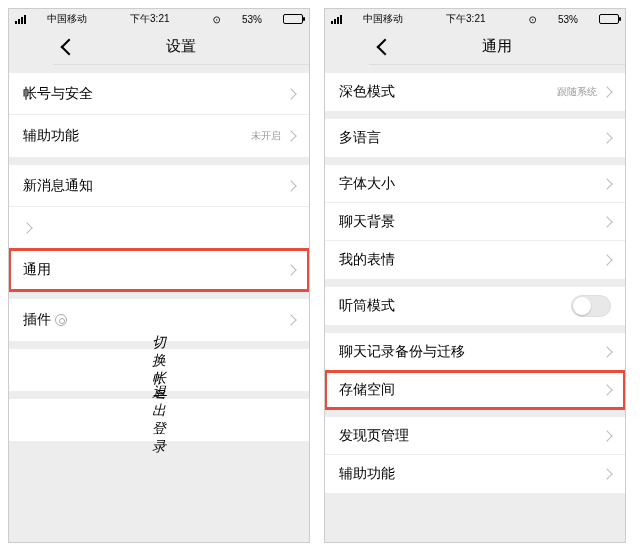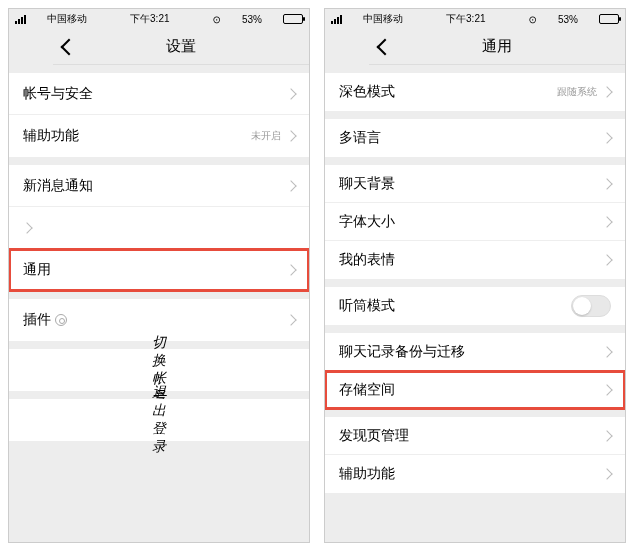--- a/index.html
+++ b/index.html
@@ -200,25 +200,25 @@
       </div>
     </div>
     <div class="group">
       <div class="row compact">
         <span class="label">多语言</span>
         <span class="chevron"></span>
       </div>
     </div>
     <div class="group">
       <div class="row compact">
+        <span class="label">字体大小</span>
+        <span class="chevron"></span>
+      </div>
+      <div class="row compact">
         <span class="label">聊天背景</span>
-        <span class="chevron"></span>
-      </div>
-      <div class="row compact">
-        <span class="label">字体大小</span>
         <span class="chevron"></span>
       </div>
       <div class="row compact">
         <span class="label">我的表情</span>
         <span class="chevron"></span>
       </div>
     </div>
     <div class="group">
       <div class="row compact">
         <span class="label">听筒模式</span>

